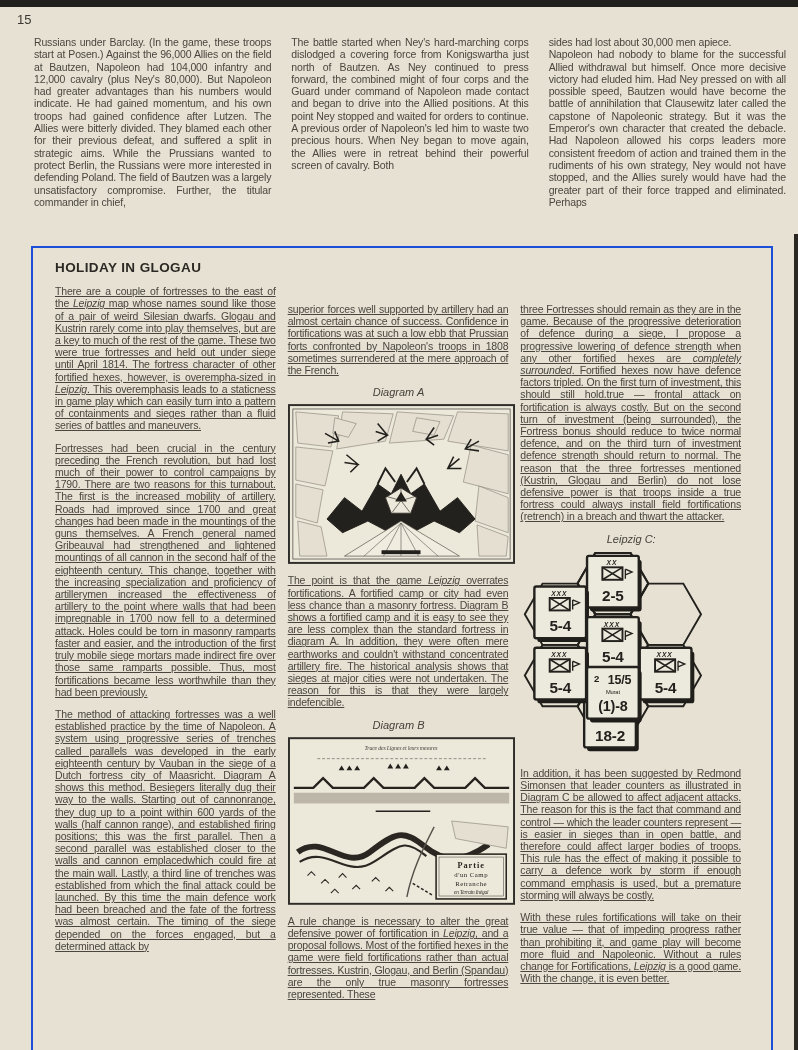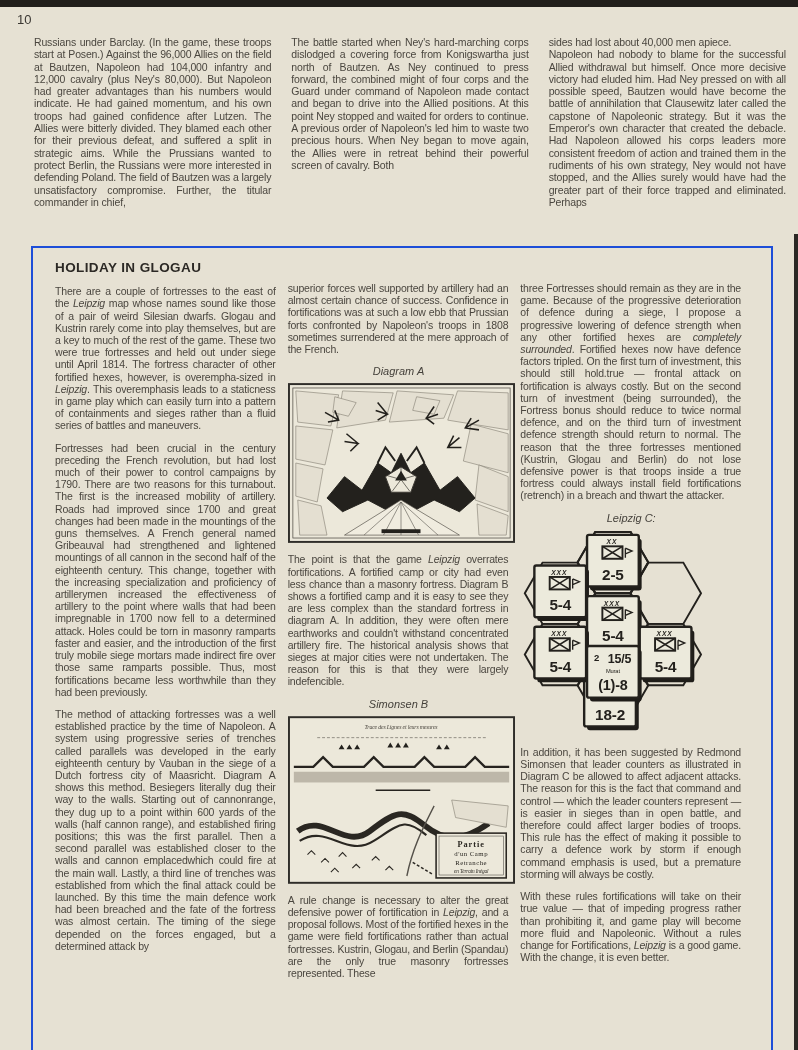--- a/index.html
+++ b/index.html
@@ -13,46 +13,46 @@
   .top-col{flex:1;font-size:10.5px;line-height:12.3px;letter-spacing:-0.15px;
            text-align:justify;color:#4a463f;}
   .top-col p{margin:0;}
   
   .glogau-box{position:absolute;top:246px;left:31px;width:742px;height:990px;
               border:2px solid #1d4ed8;box-sizing:border-box;
               padding:12px 30px 12px 22px;overflow:hidden;}
   .box-cols{display:flex;gap:12px;}
   .box-col{flex:1;min-width:0;font-size:10.5px;line-height:12.2px;letter-spacing:-0.18px;
            text-align:justify;color:#4a463f;}
-  .box-col.offset{margin-top:22px;}
+  .box-col.offset{margin-top:43px;}
   .box-title{font-size:13.5px;font-weight:bold;letter-spacing:0.4px;color:#2c2925;
              margin:2px 0 11px 0;}
-  .box-col p{margin:0 0 10px 0;}
+  .box-col p{margin:0 0 10px 0;text-decoration:underline;}
   .diagram-label{font-style:italic;font-size:11px;color:#45413b;margin:10px 0 6px 1px;
                  text-align:center;letter-spacing:0;}
   .figure{display:block;margin:0 0 10px 0;}
   i{font-style:italic;}
 </style>
 </head>
 <body>
 
 <div>
   <div class="scan-top"></div>
   <div class="scan-right"></div>
-  <div class="page-number">10</div>
+  <div class="page-number">15</div>
 
   <div class="top-section">
     <div class="top-col">
       <p>Russians under Barclay. (In the game, these troops start at Posen.) Against the 96,000 Allies on the field at Bautzen, Napoleon had 104,000 infantry and 12,000 cavalry (plus Ney's 80,000). But Napoleon had greater advantages than his numbers would indicate. He had gained momentum, and his own troops had gained confidence after Lutzen. The Allies were bitterly divided. They blamed each other for their previous defeat, and suffered a split in strategic aims. While the Prussians wanted to protect Berlin, the Russians were more interested in defending Poland. The field of Bautzen was a largely unsatisfactory compromise. Further, the titular commander in chief,</p>
     </div>
     <div class="top-col">
       <p>The battle started when Ney's hard-marching corps dislodged a covering force from Konigswartha just north of Bautzen. As Ney continued to press forward, the combined might of four corps and the Guard under command of Napoleon made contact and began to drive into the Allied positions. At this point Ney stopped and waited for orders to continue. A previous order of Napoleon's led him to waste two precious hours. When Ney began to move again, the Allies were in retreat behind their powerful screen of cavalry. Both</p>
     </div>
     <div class="top-col">
-      <p>sides had lost about 40,000 men apiece.</p>
+      <p>sides had lost about 30,000 men apiece.</p>
       <p>Napoleon had nobody to blame for the successful Allied withdrawal but himself. Once more decisive victory had eluded him. Had Ney pressed on with all possible speed, Bautzen would have become the battle of annihilation that Clausewitz later called the capstone of Napoleonic strategy. But it was the Emperor's own character that created the debacle. Had Napoleon allowed his corps leaders more consistent freedom of action and trained them in the rudiments of his own strategy, Ney would not have stopped, and the Allies surely would have had the greater part of their force trapped and eliminated. Perhaps</p>
     </div>
   </div>
 
   <div class="glogau-box">
     <div class="box-cols">
 
       <div class="box-col">
         <div class="box-title">HOLIDAY IN GLOGAU</div>
         <p>There are a couple of fortresses to the east of the <i>Leipzig</i> map whose names sound like those of a pair of weird Silesian dwarfs. Glogau and Kustrin rarely come into play themselves, but are a key to much of the rest of the game. These two were true fortresses and held out under siege until April 1814. The fortress character of other fortified hexes, however, is overempha-sized in <i>Leipzig</i>. This overemphasis leads to a staticness in game play which can easily turn into a pattern of containments and sieges rather than a fluid series of battles and maneuvers.</p>
@@ -107,21 +107,21 @@
                 <line x1="116" y1="122" x2="98" y2="156"></line>
               <line x1="116" y1="122" x2="116" y2="156"></line>
                 <line x1="116" y1="122" x2="134" y2="156"></line>
               <line x1="116" y1="122" x2="154" y2="156"></line>
             </g>
             <rect x="96" y="150" width="40" height="4" fill="#23211d"></rect>
           </g>
         </svg>
 
         <p>The point is that the game <i>Leipzig</i> overrates fortifications. A fortified camp or city had even less chance than a masonry fortress. Diagram B shows a fortified camp and it is easy to see they are less complex than the standard fortress in diagram A. In addition, they were often mere earthworks and couldn't withstand concentrated artillery fire. The historical analysis shows that sieges at major cities were not undertaken. The reason for this is that they were largely indefencible.</p>
-        <div class="diagram-label">Simonsen B</div>
+        <div class="diagram-label">Diagram B</div>
 
         <svg class="figure" width="227" height="168" viewBox="0 0 233 172">
           <rect x="1" y="1" width="231" height="170" fill="#ece8da" stroke="#2f2d29" stroke-width="2"></rect>
           <text x="116" y="13" text-anchor="middle" font-family="Liberation Serif, serif" font-style="italic" font-size="6" fill="#4a463f">Trace des Lignes et leurs mesures</text>
           <line x1="30" y1="22" x2="203" y2="22" stroke="#55514a" stroke-width="0.6" stroke-dasharray="3,2"></line>
           <g fill="#23211d">
             <path d="M52,34 l3,-5 l3,5 z M60,34 l3,-5 l3,5 z M68,34 l3,-5 l3,5 z"></path>
             <path d="M102,32 l3,-5 l3,5 z M110,32 l3,-5 l3,5 z M118,32 l3,-5 l3,5 z"></path>
             <path d="M152,34 l3,-5 l3,5 z M160,34 l3,-5 l3,5 z"></path>
           </g>

